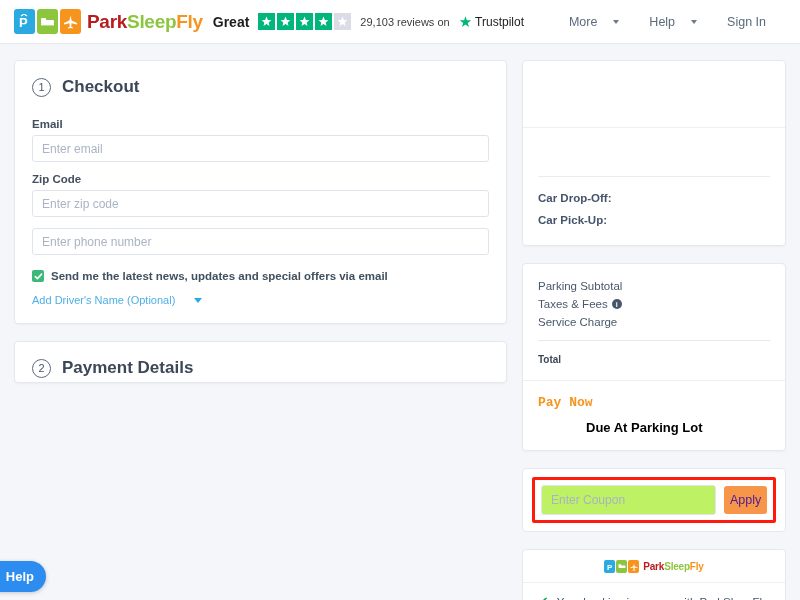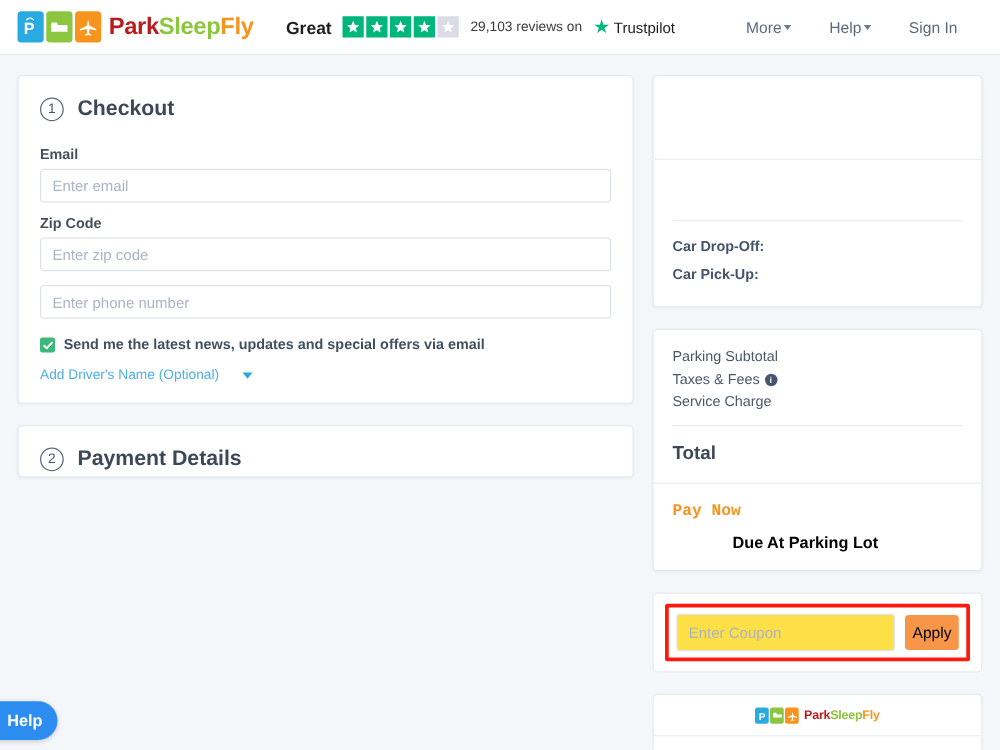--- a/index.html
+++ b/index.html
@@ -29,38 +29,38 @@
     display:flex; align-items:center; justify-content:center;
   }
   .tile-p { background:#29abe2; }
   .tile-bed { background:#8cc63f; }
   .tile-plane { background:#f7941e; }
   .logo-text { font-size:19px; font-weight:bold; letter-spacing:-0.3px; }
   .lt-park { color:#b91c1c; }
   .lt-sleep { color:#8cc63f; }
   .lt-fly { color:#f7941e; }
 
-  .trust { display:flex; align-items:center; gap:9px; margin-left:26px; }
+  .trust { display:flex; align-items:center; gap:9px; margin-left:10px; }
   .trust-word { font-size:14px; font-weight:bold; color:#1d1d1d; }
   .stars { display:flex; gap:2px; }
   .star-box {
     width:17px; height:17px; display:flex;
     align-items:center; justify-content:center;
   }
   .star-on { background:#00b67a; }
   .star-off { background:#dcdce6; }
   .star-box svg { display:block; }
   .trust-reviews { font-size:11px; color:#3b3b3b; }
   .trust-brand { display:flex; align-items:center; gap:3px; font-size:12px; color:#1d1d1d; }
   .tp-star { color:#00b67a; font-size:15px; line-height:1; }
 
   .nav { margin-left:auto; display:flex; align-items:center; gap:30px; padding-right:20px; }
   .nav-item {
     font-size:12.5px; color:#5b6b7d; cursor:pointer;
-    display:flex; align-items:center; gap:2px;
+    display:flex; align-items:center; gap:16px;
   }
   .caret {
     width:0;height:0;border-left:3.5px solid transparent;
     border-right:3.5px solid transparent;border-top:4px solid #6b7a8c;
   }
 
   
   .page { display:flex; padding:16px 14px 0 14px; gap:15px; align-items:flex-start; }
   .col-left { width:507px; }
   .col-right { width:264px; }
@@ -131,43 +131,43 @@
   .price-row {
     font-size:11.5px; color:#4a586c; padding:3px 0;
     display:flex; align-items:center; gap:4px;
   }
   .info-i {
     width:10px;height:10px;border-radius:50%;background:#46566b;
     color:#fff;font-size:7px;font-weight:bold;
     display:inline-flex;align-items:center;justify-content:center;
   }
   .price-rule { height:1px; background:#e5e9ef; margin:9px 0 0 0; }
-  .total-row { font-size:15px; font-weight:bold; color:#3c4858; padding:13px 0 10px 0; }
+  .total-row { font-size:10px; font-weight:bold; color:#3c4858; padding:13px 0 10px 0; }
 
   .sb-pay { border-top:1px solid #eceff4; padding:14px 15px 15px 15px; }
   .pay-now { font-size:13px; font-weight:bold; color:#f7941e; padding-bottom:10px;font-family:Liberation Mono, monospace; }
   .due-lot { font-size:13px; font-weight:bold; color:#000000;padding-left:48px; }
 
   
   .coupon-card {
     margin-top:17px; background:#fff;
     border:1px solid #e5e9ef; border-radius:4px;
     padding:8px 9px;
   }
   .coupon-hl { border:3px solid #ff1a0d; border-radius:2px; padding:5px 6px; }
   .coupon-inner { display:flex; gap:8px; align-items:center; }
   .coupon-inp {
     flex:1; height:28px; border:1px solid #dfe4ec; border-radius:3px;
     padding:14px 9px; font-size:12px; color:#3c4858;
-    font-family:"Liberation Sans", sans-serif; outline:none; background:#fde047;
+    font-family:"Liberation Sans", sans-serif; outline:none; background:#bef264;
   }
   .coupon-inp::placeholder { color:#a9b3c3; }
   .apply-btn {
     width:68px; height:28px; border:none; border-radius:3px;
-    background:#f79548; color:#000000; font-size:12.5px;
+    background:#f79548; color:#4c1d95; font-size:12.5px;
     font-family:"Liberation Sans", sans-serif; cursor:pointer;
   }
 
   
   .secure-card { margin-top:17px; background:#fff; border:1px solid #e5e9ef; border-radius:4px; }
   .secure-top { display:flex; justify-content:center; padding:10px 0 9px 0; border-bottom:1px solid #eceff4; }
   .mini-logo { display:flex; align-items:center; gap:4px; }
   .mini-tiles { display:flex; gap:1px; }
   .mini-tile { width:11px;height:13px;border-radius:2px;display:flex;align-items:center;justify-content:center; }
   .mini-text { font-size:10px; font-weight:bold; letter-spacing:-0.2px; }

